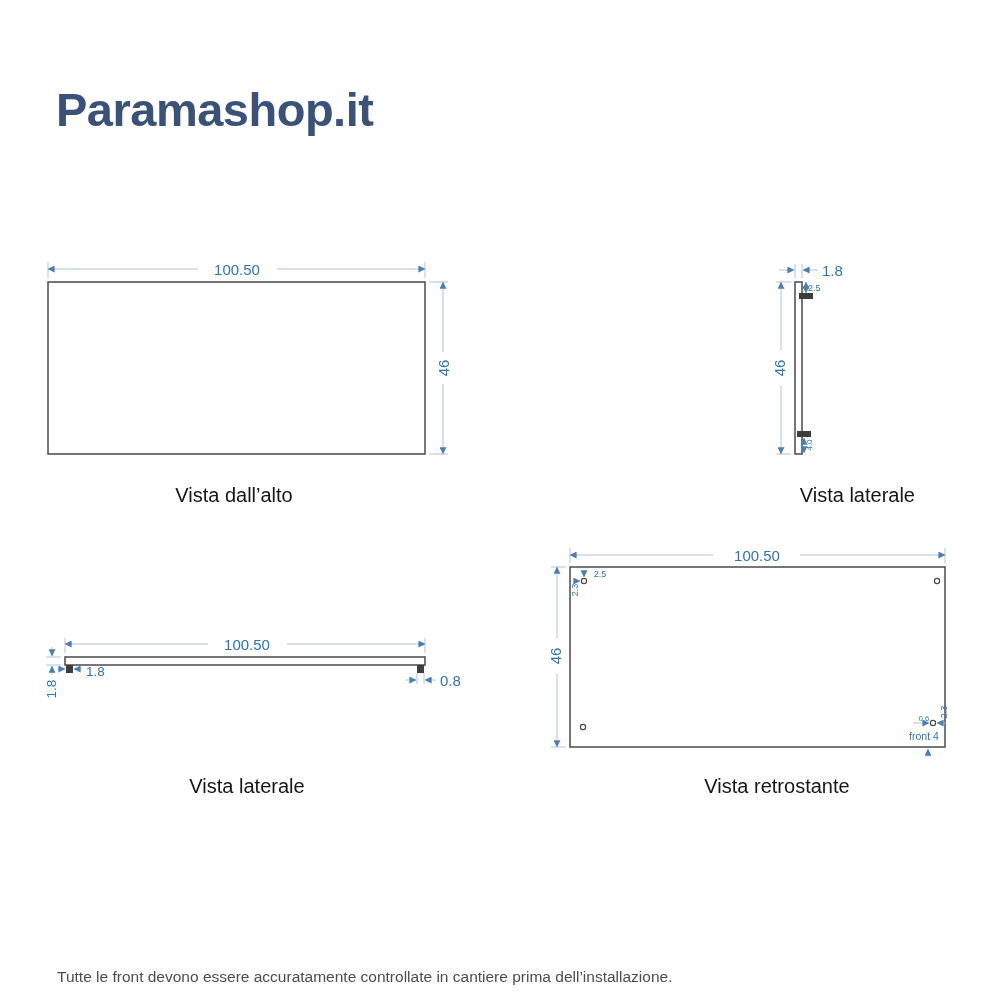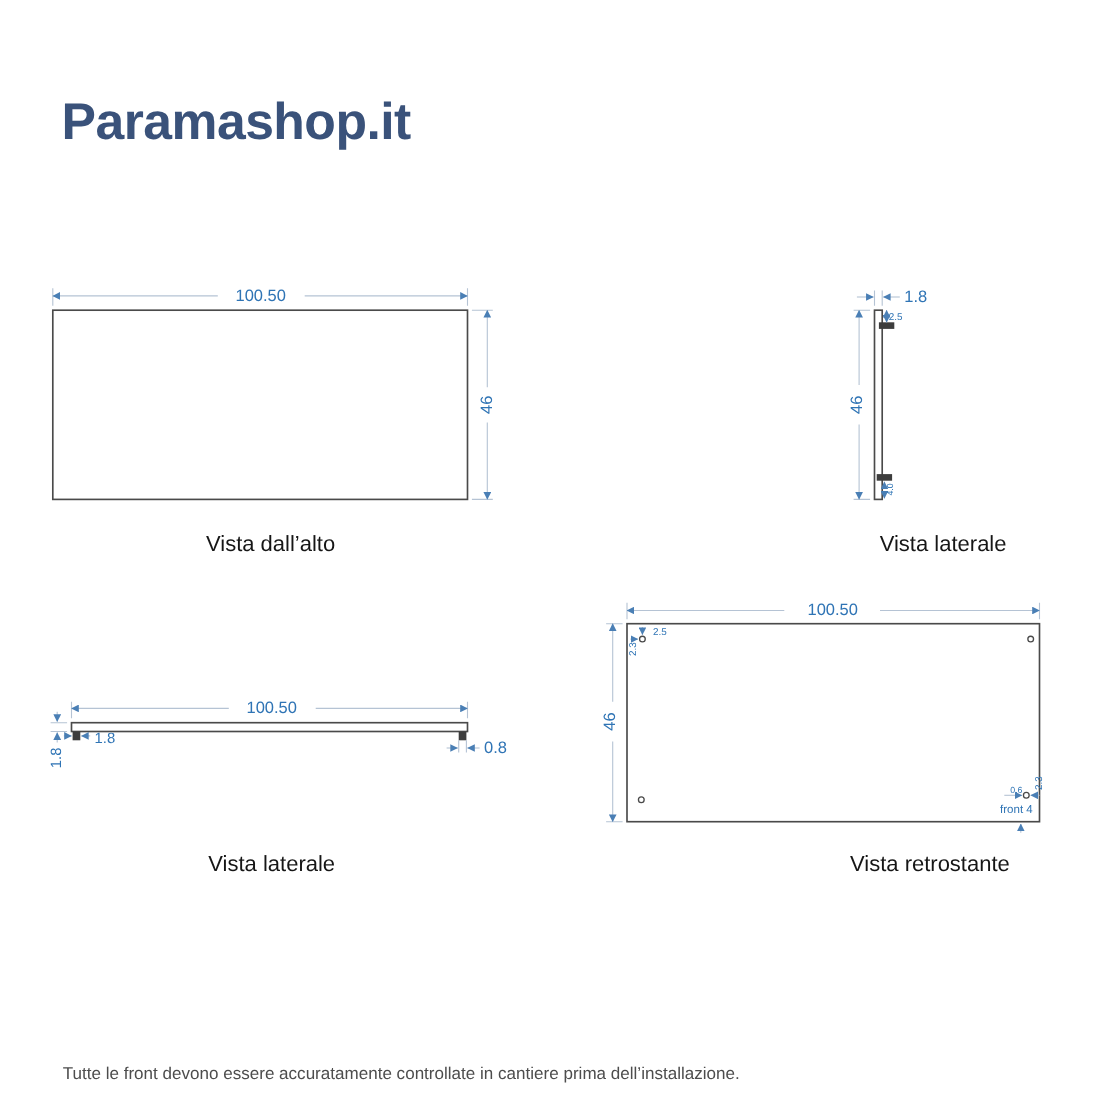--- a/index.html
+++ b/index.html
@@ -12,24 +12,24 @@
     --footer:#4d4d4d;
   }
   *{margin:0;padding:0;box-sizing:border-box;}
   html,body{width:1000px;height:1000px;background:#ffffff;overflow:hidden;
     font-family:"Liberation Sans", sans-serif;}
   .page{position:relative;width:790px;height:1000px;background:#fff;margin-top:32px;}
   .logo{position:absolute;left:56px;top:50px;font-size:47px;font-weight:800;
     letter-spacing:-0.5px;color:var(--brand);}
   .drawing-svg{position:absolute;left:0;top:0;}
   .caption{position:absolute;font-size:20px;color:var(--caption);text-align:center;}
-  .caption.top-left{left:121px;top:452px;width:250px;}
+  .caption.top-left{left:109px;top:452px;width:250px;}
   .caption.top-right{left:665px;top:452px;width:250px;text-align:right;}
   .caption.bottom-left{left:122px;top:743px;width:250px;}
-  .caption.bottom-right{left:668px;top:743px;width:250px;text-align:right;}
+  .caption.bottom-right{left:652px;top:743px;width:250px;}
   .footer{position:absolute;left:57px;top:932px;color:var(--footer);
     font-size:15.5px;line-height:26px;}
   
   .outline{fill:#ffffff;stroke:var(--outline);stroke-width:1.5;}
   .dimline{stroke:var(--dimension_line);stroke-width:1;fill:none;}
   .arrowline{stroke:var(--dimension_line);stroke-width:1;fill:none;}
   .dimtext{fill:var(--dimension_text);font-family:"Liberation Sans",sans-serif;}
   .bracket{fill:var(--bracket);stroke:none;}
   .hole{fill:#ffffff;stroke:#4a4a4a;stroke-width:1.2;}
   .fs15{font-size:15px;} .fs14{font-size:13.5px;} .fs9{font-size:9px;}

